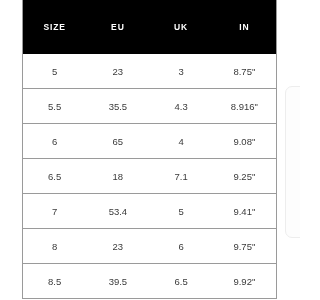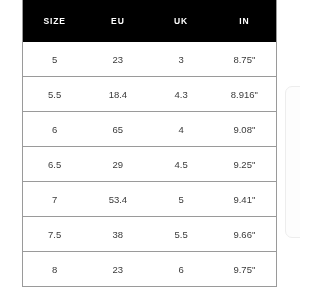--- a/index.html
+++ b/index.html
@@ -47,21 +47,21 @@
   thead tr.chart-head-row {
     background: #000000;
   }
   thead th {
     color: #ffffff;
     font-size: 8.5px;
     font-weight: bold;
     letter-spacing: 0.9px;
     text-align: center;
     height: 22px;
-    padding: 10px;
+    padding: 16px;
     vertical-align: middle;
     font-stretch: condensed;
   }
 
   tbody tr.chart-row {
     background: #ffffff;
     border-bottom: 1px solid #9a9a9a;
   }
   tbody td {
     color: #3a3a3a;
@@ -90,50 +90,50 @@
     </thead>
     <tbody>
       <tr class="chart-row">
         <td>5</td>
         <td>23</td>
         <td>3</td>
         <td>8.75"</td>
       </tr>
       <tr class="chart-row">
         <td>5.5</td>
-        <td>18.4</td>
+        <td>35.5</td>
         <td>4.3</td>
         <td>8.916"</td>
       </tr>
       <tr class="chart-row">
         <td>6</td>
         <td>65</td>
         <td>4</td>
         <td>9.08"</td>
       </tr>
       <tr class="chart-row">
         <td>6.5</td>
-        <td>29</td>
-        <td>4.5</td>
+        <td>18</td>
+        <td>7.1</td>
         <td>9.25"</td>
       </tr>
       <tr class="chart-row">
         <td>7</td>
         <td>53.4</td>
         <td>5</td>
         <td>9.41"</td>
       </tr>
       <tr class="chart-row">
-        <td>7.5</td>
-        <td>38</td>
-        <td>5.5</td>
-        <td>9.66"</td>
-      </tr>
-      <tr class="chart-row">
         <td>8</td>
         <td>23</td>
         <td>6</td>
         <td>9.75"</td>
+      </tr>
+      <tr class="chart-row">
+        <td>8.5</td>
+        <td>39.5</td>
+        <td>6.5</td>
+        <td>9.92"</td>
       </tr>
 
     </tbody>
   </table>
 </div>
 
 </body></html>

